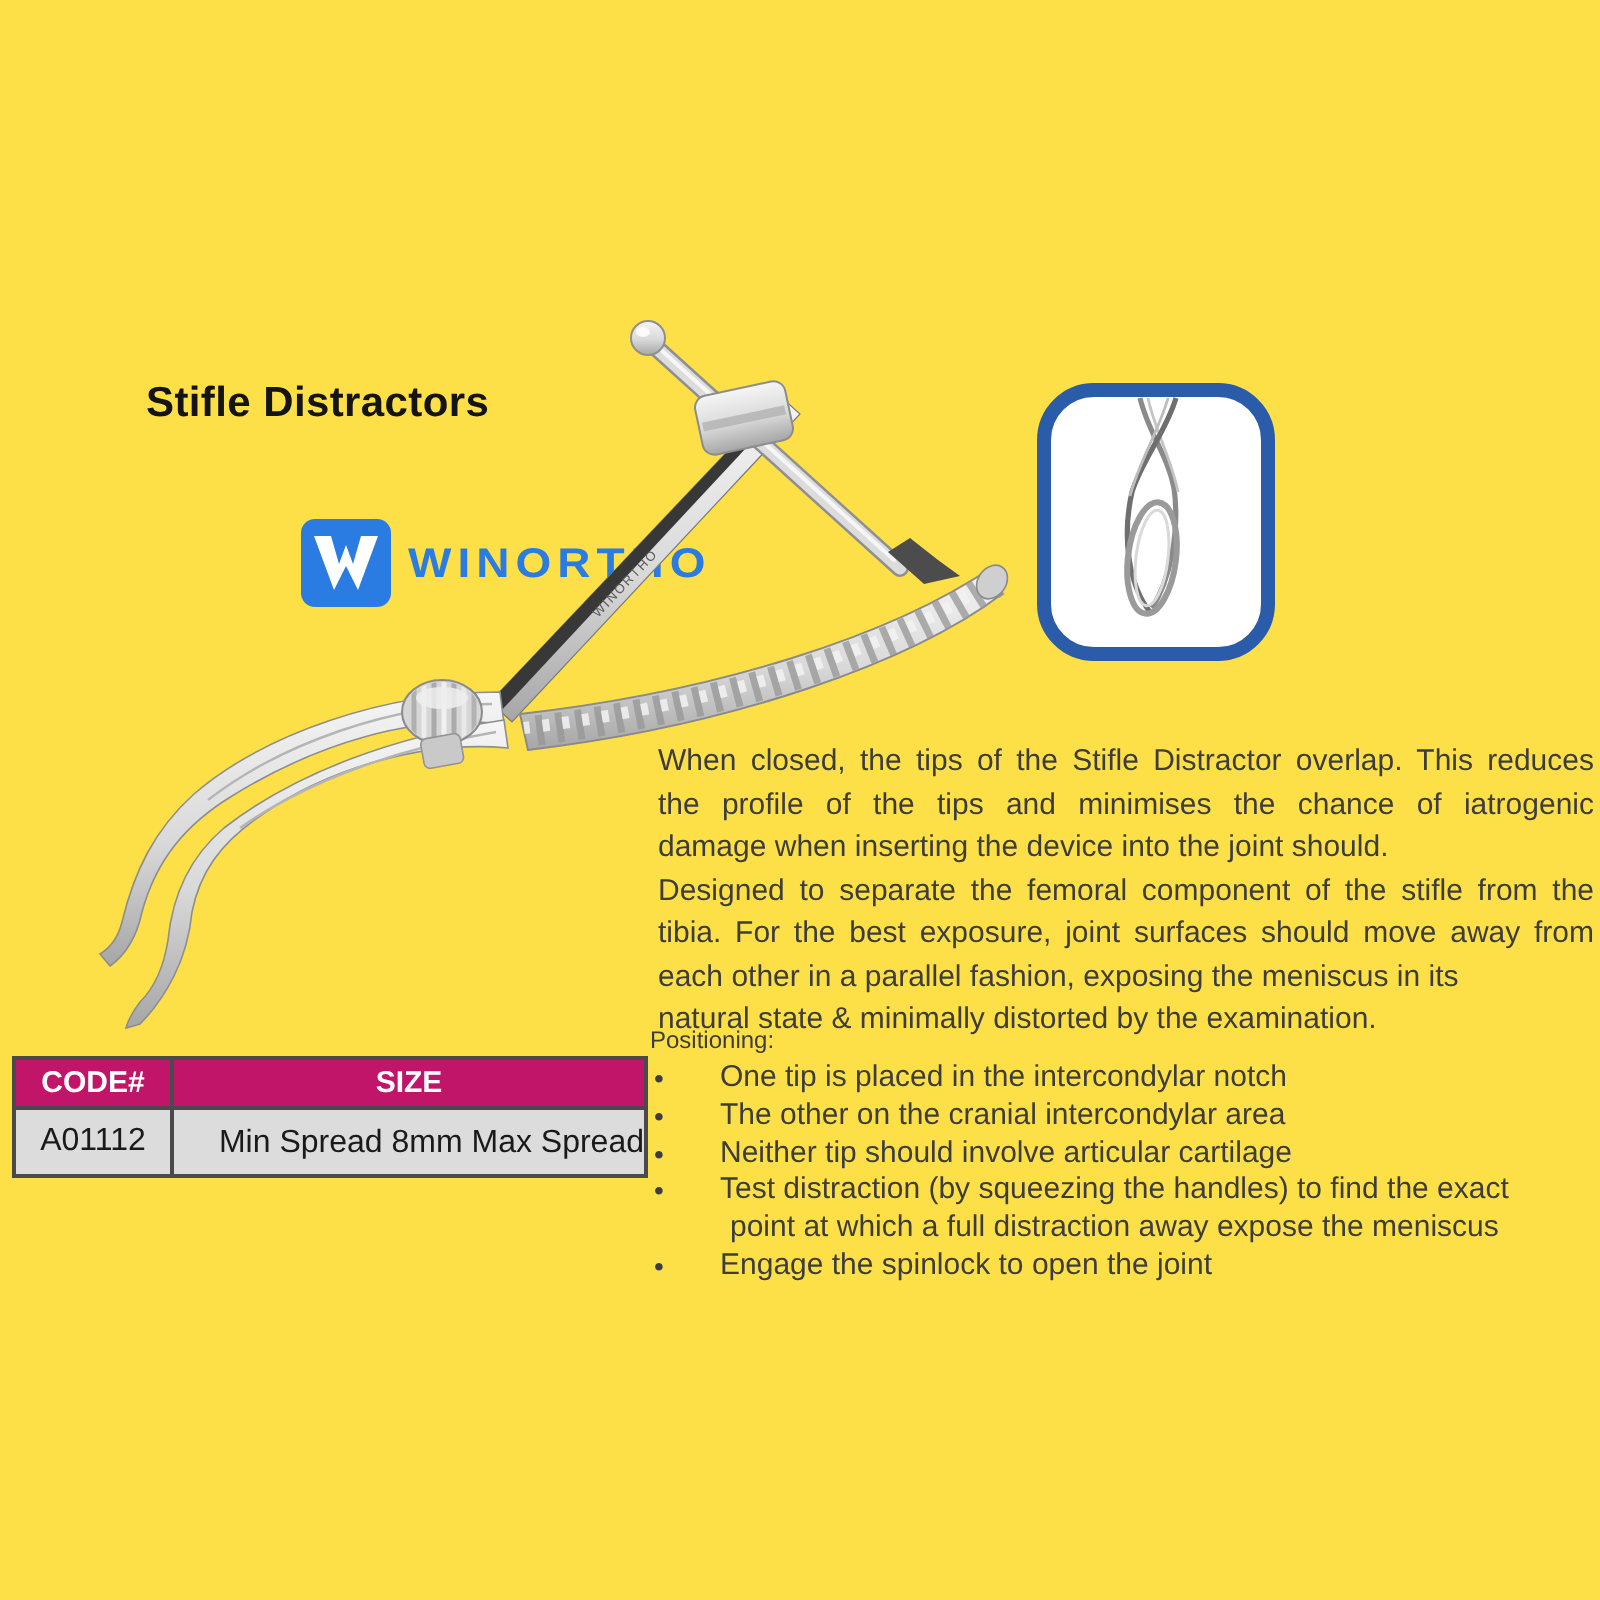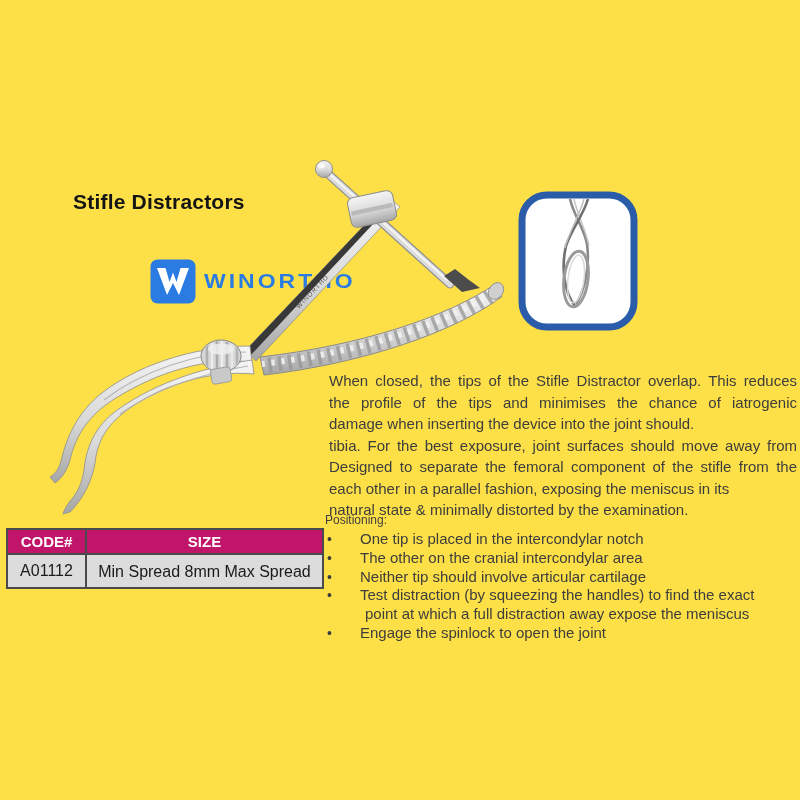--- a/index.html
+++ b/index.html
@@ -26,21 +26,21 @@
   .bullet-lines{flex:1;}
   .bullet-lines .bl{line-height:18.8px;white-space:nowrap;margin-left:15px;}
   .bullet-lines .bl.wrap2{padding-left:5px;}
 
   .spec-table{position:absolute;left:6px;top:528px;width:314px;border:2px solid #4a4a4a;background:#dcdcdc;}
   .spec-header{display:flex;background:#c11569;color:#ffffff;font-weight:bold;font-size:15px;height:23px;border-bottom:2px solid #4a4a4a;}
   .spec-header .c1{width:77px;border-right:2px solid #4a4a4a;display:flex;align-items:center;justify-content:center;}
   .spec-header .c2{flex:1;display:flex;align-items:center;justify-content:center;}
   .spec-row{display:flex;height:32px;font-size:16px;color:#1a1a1a;}
   .spec-row .c1{width:77px;border-right:2px solid #4a4a4a;display:flex;align-items:center;justify-content:center;}
-  .spec-row .c2{flex:1;display:flex;flex-direction:column;align-items:center;justify-content:center;line-height:19px;}
+  .spec-row .c2{flex:1;display:flex;flex-direction:column;align-items:flex-end;justify-content:center;line-height:19px;}
 </style>
 </head>
 <body>
 
 <div class="page">
 
   <div class="title">Stifle Distractors</div>
 
   <div class="logo-wrap">
     <svg class="logo-box" viewBox="0 0 46 45">
@@ -121,22 +121,22 @@
       <path d="M67,9 C63,24 52,42 48,58" stroke="#bdbdbd" stroke-width="1.4" fill="none"></path>
       <ellipse cx="59" cy="89" rx="12" ry="28" transform="rotate(7 59 89)" fill="none" stroke="#9a9a9a" stroke-width="3"></ellipse>
       <ellipse cx="59" cy="89" rx="8" ry="24" transform="rotate(7 59 89)" fill="none" stroke="#d9d9d9" stroke-width="1.5"></ellipse>
     </g>
   </svg>
 
   <div class="desc">
     <div class="dline j">When closed, the tips of the Stifle Distractor overlap. This reduces</div>
     <div class="dline j">the profile of the tips and minimises the chance of iatrogenic</div>
     <div class="dline">damage when inserting the device into the joint should.</div>
+    <div class="dline j">Designed to separate the femoral component of the stifle from the</div>
     <div class="dline j">tibia. For the best exposure, joint surfaces should move away from</div>
-    <div class="dline j">Designed to separate the femoral component of the stifle from the</div>
     <div class="dline">each other in a parallel fashion, exposing the meniscus in its</div>
     <div class="dline">natural state &amp; minimally distorted by the examination.</div>
   </div>
 
   <div class="pos-heading">Positioning:</div>
   <div class="bullets">
     <div class="bullet-item">
       <span class="bullet-glyph">•</span>
       <div class="bullet-lines">
           <div class="bl">One tip is placed in the intercondylar notch</div>

